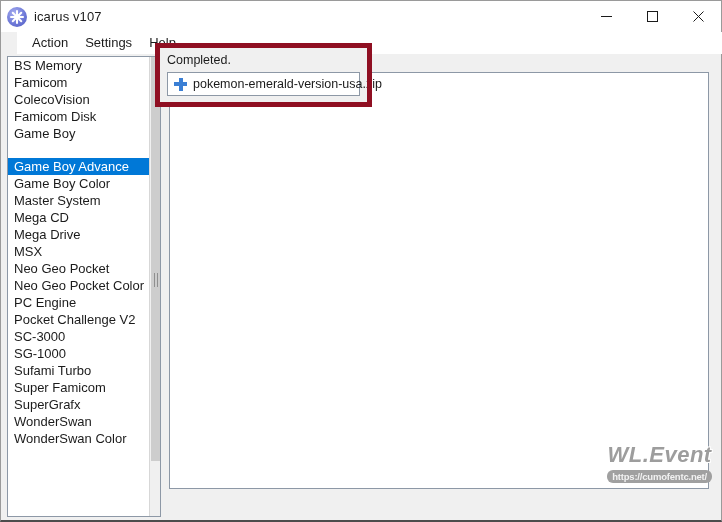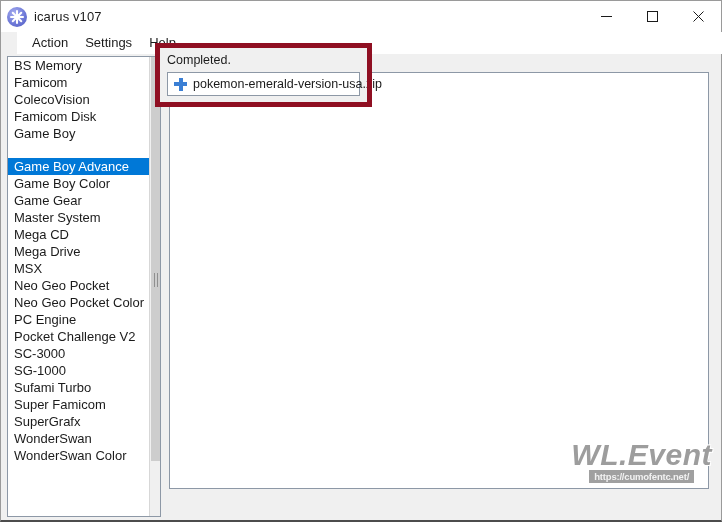--- a/index.html
+++ b/index.html
@@ -148,33 +148,33 @@
     background: transparent;
     pointer-events: none;
   }
 
   
   .watermark {
     position: absolute; right: 9px; bottom: 36px;
     text-align: center; user-select: none;
   }
   .wm-main {
-    font-size: 30px; font-weight: bold; font-style: italic;
+    font-size: 22px; font-weight: bold; font-style: italic;
     color: #9d9d9d;
     letter-spacing: .5px;
     text-shadow: 1px 1px 0 #ffffff, -1px -1px 0 #ffffff, 1px -1px 0 #ffffff, -1px 1px 0 #ffffff;
     line-height: 22px;
   }
   .wm-sub {
     display: inline-block;
     margin-top: 2px;
     font-size: 9.5px; font-weight: bold;
     color: #f2f2f2;
     background: #a0a0a0;
-    border-radius: 0;
+    border-radius: 6px;
     padding: 1px 5px 1px 5px;
     line-height: 11px;
     letter-spacing: -.2px;
   }
 
   
   .close-btn {
     position: absolute; right: 11px; bottom: 9px;
     width: 77px; height: 23px;
     background: #e1e1e1;
@@ -225,21 +225,20 @@
 
   <div class="sidebar">
     <div class="list-scroll">
       <div class="list-item">BS Memory</div>
       <div class="list-item">Famicom</div>
       <div class="list-item">ColecoVision</div>
       <div class="list-item">Famicom Disk</div>
       <div class="list-item">Game Boy</div>
       <div class="list-item selected">Game Boy Advance</div>
       <div class="list-item">Game Boy Color</div>
-      <div class="list-item">Game Gear</div>
       <div class="list-item">Master System</div>
       <div class="list-item">Mega CD</div>
       <div class="list-item">Mega Drive</div>
       <div class="list-item">MSX</div>
       <div class="list-item">Neo Geo Pocket</div>
       <div class="list-item">Neo Geo Pocket Color</div>
       <div class="list-item">PC Engine</div>
       <div class="list-item">Pocket Challenge V2</div>
       <div class="list-item">SC-3000</div>
       <div class="list-item">SG-1000</div>

